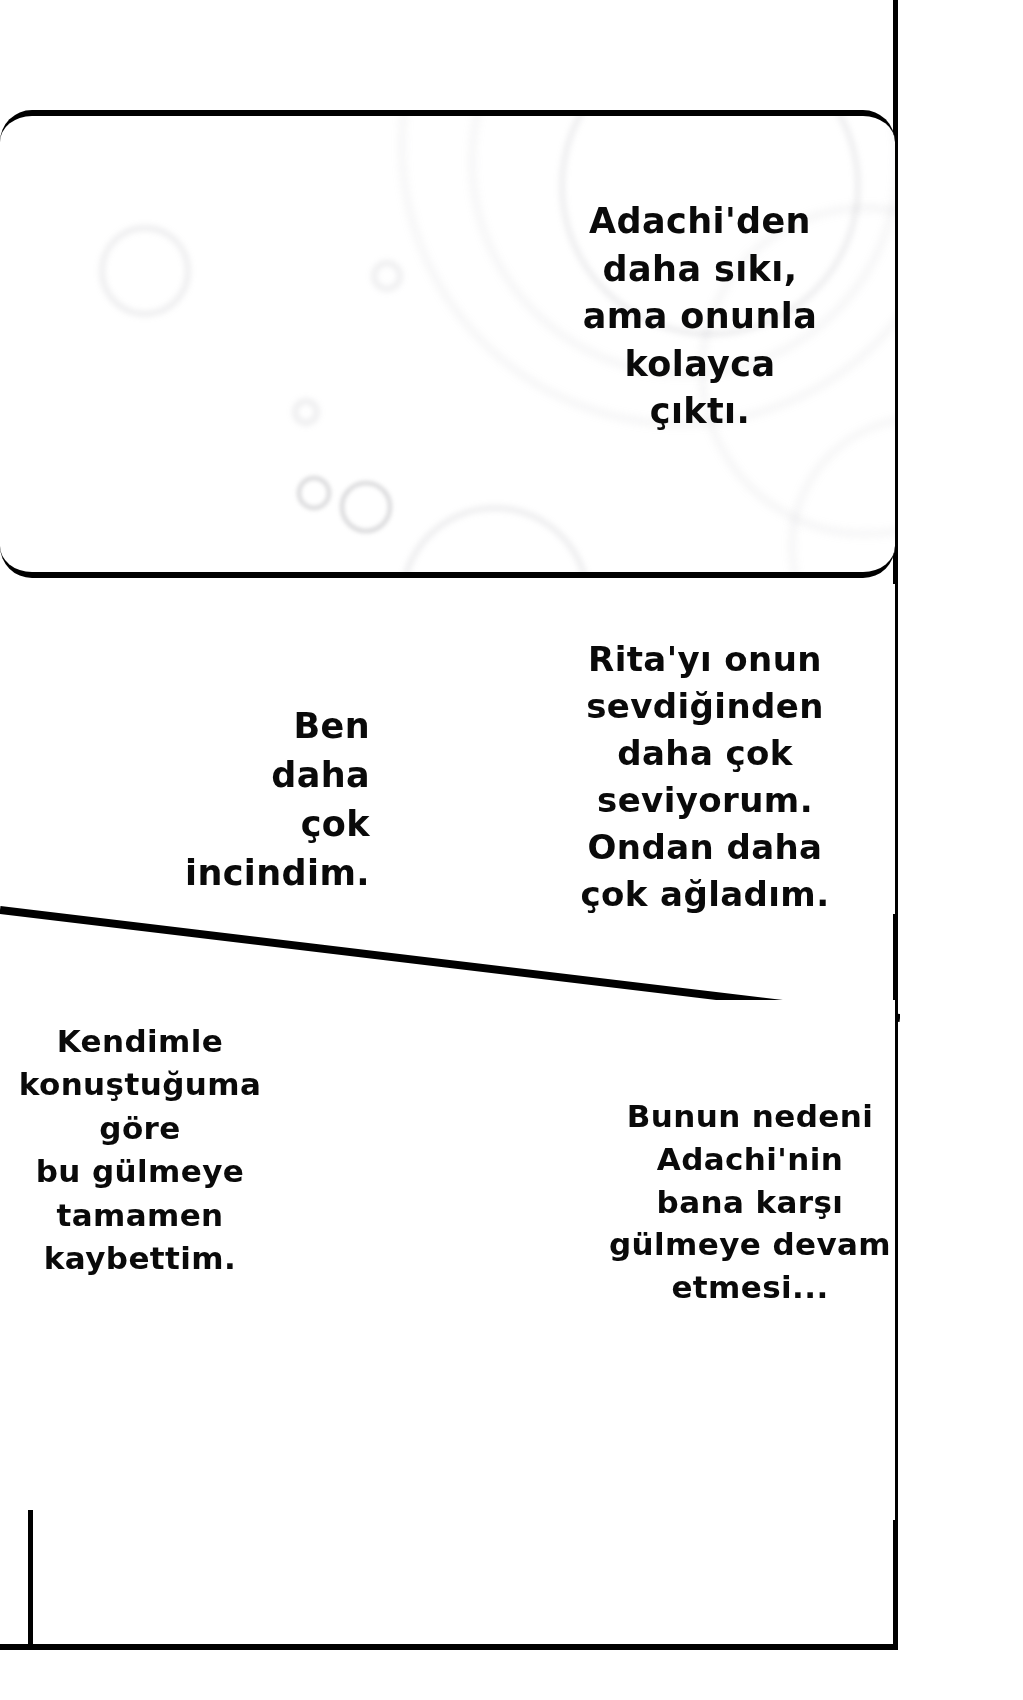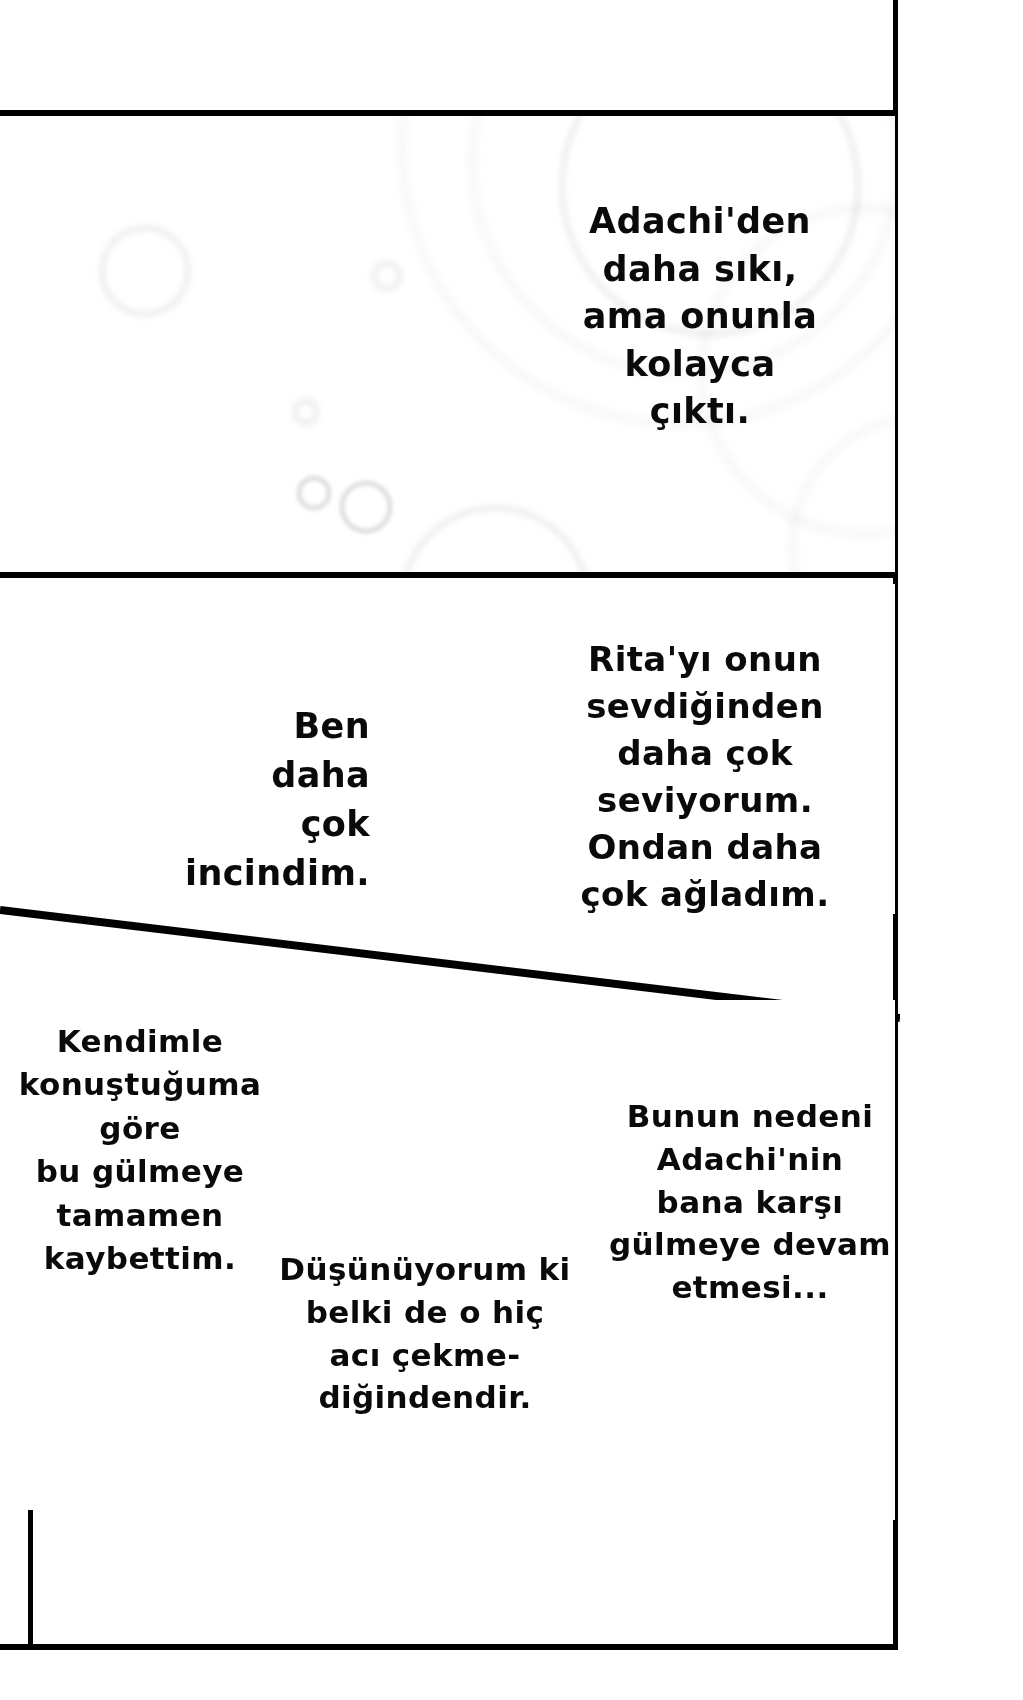--- a/index.html
+++ b/index.html
@@ -37,20 +37,21 @@
 
   
   .panel1 {
     position: absolute;
     left: 0; top: 110px;
     width: 895px; height: 468px;
     background: #ffffff;
     border-top: 6px solid #000;
     border-bottom: 6px solid #000;
     overflow: hidden;
+    border-radius: 32px;
   }
   .blur-circle {
     position: absolute;
     border-radius: 50%;
     border: 4px solid rgba(120,120,125,0.30);
     filter: blur(2.2px);
   }
   .blur-circle.soft {
     border-color: rgba(140,140,148,0.22);
     filter: blur(3.4px);
@@ -216,24 +217,20 @@
   </div>
 
   <div class="panel3"></div>
 
   <div class="speech t4">Kendimle
 konuştuğuma
 göre
 bu gülmeye
 tamamen
 kaybettim.</div>
-  <div class="speech t5">Düşünüyorum ki
-belki de o hiç
-acı çekme-
-diğindendir.</div>
   <div class="speech t6">Bunun nedeni
 Adachi'nin
 bana karşı
 gülmeye devam
 etmesi...</div>
 
   <div class="left-tick"></div>
   <div class="bottom-bar"></div>
 
 

